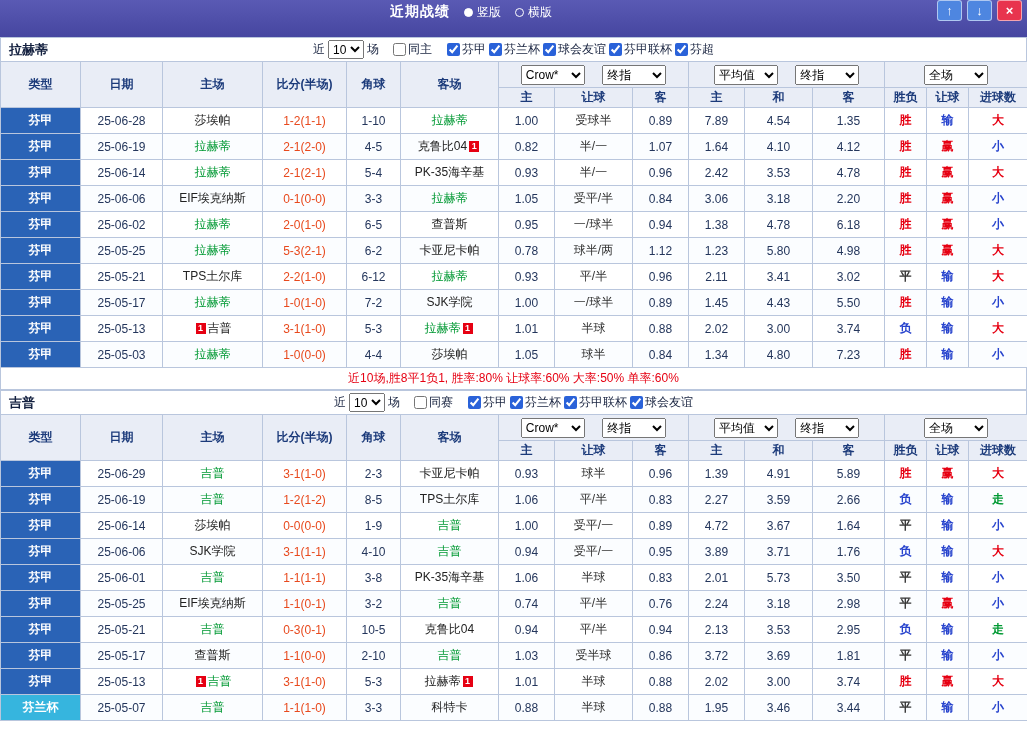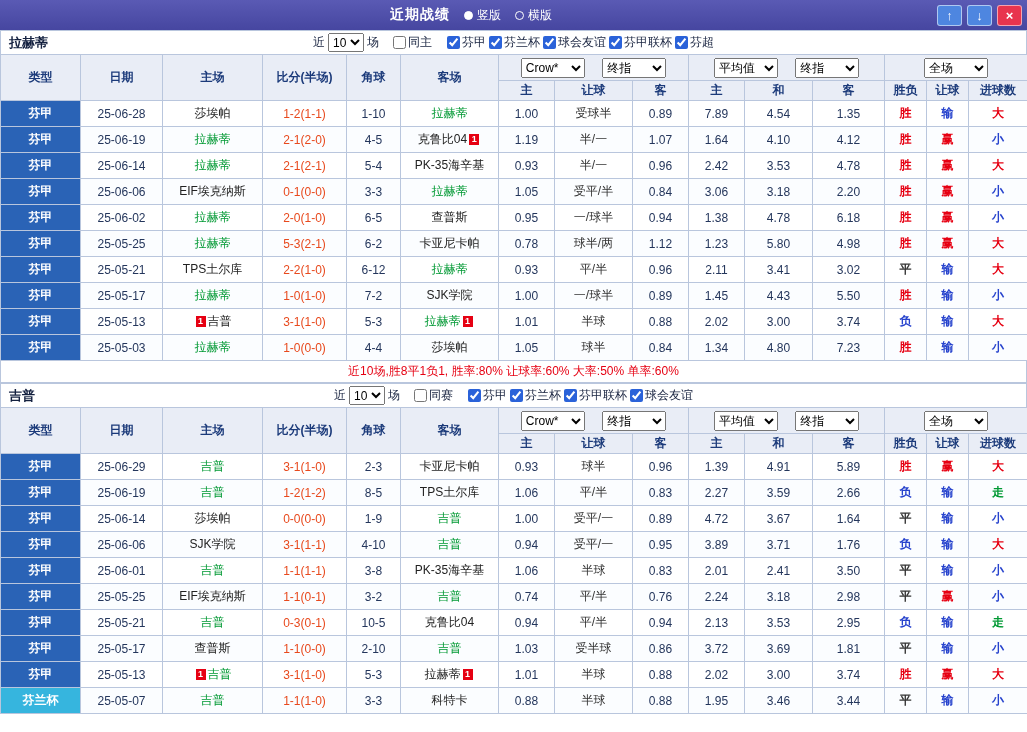--- a/index.html
+++ b/index.html
@@ -1,19 +1,19 @@
 <!DOCTYPE html>
 <html style="--topbar-bg: #4646a0; --btn-blue: #4e86e0; --btn-red: #e8344e; --header-bg: #e9edf6; --header-text: #1b3a7a; --border: #b9c6dd; --row-alt: #fbfdff; --score: #e8491d; --focus-team: #009933; --summary: #e60012; --num-text: #24365c; --league-default: #2a63b6;"><head>
 <meta charset="utf-8">
 <style>
   *{box-sizing:border-box;margin:0;padding:0}
   html,body{width:1027px;height:732px}
   body{font-family:"Liberation Sans",sans-serif;background:#fff;overflow:hidden;font-size:12px}
 
-  .topbar{height:30px;background:linear-gradient(to bottom,#5a5ab4,var(--topbar-bg));display:flex;align-items:center;position:relative;color:#fff;padding:4px 5px}
+  .topbar{height:37px;background:linear-gradient(to bottom,#5a5ab4,var(--topbar-bg));display:flex;align-items:flex-end;position:relative;color:#fff;padding:16px 5px}
   .tb-center{flex:1;display:flex;justify-content:center;align-items:center;gap:14px}
   .title{font-weight:bold;font-size:14px;letter-spacing:1px}
   .radio{display:inline-flex;align-items:center;gap:4px;font-size:12px;cursor:pointer}
   .dot{width:9px;height:9px;border:1px solid #fff;border-radius:50%;display:inline-block}
   .radio.sel .dot{background:#fff}
   .tb-buttons{display:flex;gap:5px}
   .tb-btn{width:25px;height:21px;border-radius:3px;border:1px solid rgba(255,255,255,.55);color:#fff;font-size:13px;font-weight:bold;display:flex;align-items:center;justify-content:center;cursor:pointer;background:var(--btn-blue);font-family:inherit;line-height:1}
   .tb-btn.close{background:var(--btn-red)}
 
   .filter-row{height:24px;display:flex;align-items:center;border:1px solid var(--border);border-bottom:0;position:relative;background:#fff}
@@ -173,21 +173,21 @@
           <td class="res" style="color: rgb(39, 67, 205);">输</td>
           <td class="res" style="color: rgb(230, 0, 18);">大</td>
         </tr>
         <tr>
           <td class="league" style="background: rgb(42, 99, 182);">芬甲</td>
           <td class="num">25-06-19</td>
           <td class="team focus"><span class="tname">拉赫蒂</span></td>
           <td class="score">2-1(2-0)</td>
           <td class="num">4-5</td>
           <td class="team"><span class="tname">克鲁比04</span><span class="card">1</span></td>
-          <td class="num">1.19</td>
+          <td class="num">0.82</td>
           <td class="hcp">半/一</td>
           <td class="num">1.07</td>
           <td class="num">1.64</td>
           <td class="num">4.10</td>
           <td class="num">4.12</td>
           <td class="res" style="color: rgb(230, 0, 18);">胜</td>
           <td class="res" style="color: rgb(230, 0, 18);">赢</td>
           <td class="res" style="color: rgb(39, 67, 205);">小</td>
         </tr>
         <tr>
@@ -485,21 +485,21 @@
           <td class="league" style="background: rgb(42, 99, 182);">芬甲</td>
           <td class="num">25-06-01</td>
           <td class="team focus"><span class="tname">吉普</span></td>
           <td class="score">1-1(1-1)</td>
           <td class="num">3-8</td>
           <td class="team"><span class="tname">PK-35海辛基</span></td>
           <td class="num">1.06</td>
           <td class="hcp">半球</td>
           <td class="num">0.83</td>
           <td class="num">2.01</td>
-          <td class="num">2.41</td>
+          <td class="num">5.73</td>
           <td class="num">3.50</td>
           <td class="res" style="color: rgb(51, 51, 51);">平</td>
           <td class="res" style="color: rgb(39, 67, 205);">输</td>
           <td class="res" style="color: rgb(39, 67, 205);">小</td>
         </tr>
         <tr>
           <td class="league" style="background: rgb(42, 99, 182);">芬甲</td>
           <td class="num">25-05-25</td>
           <td class="team"><span class="tname">EIF埃克纳斯</span></td>
           <td class="score">1-1(0-1)</td>

